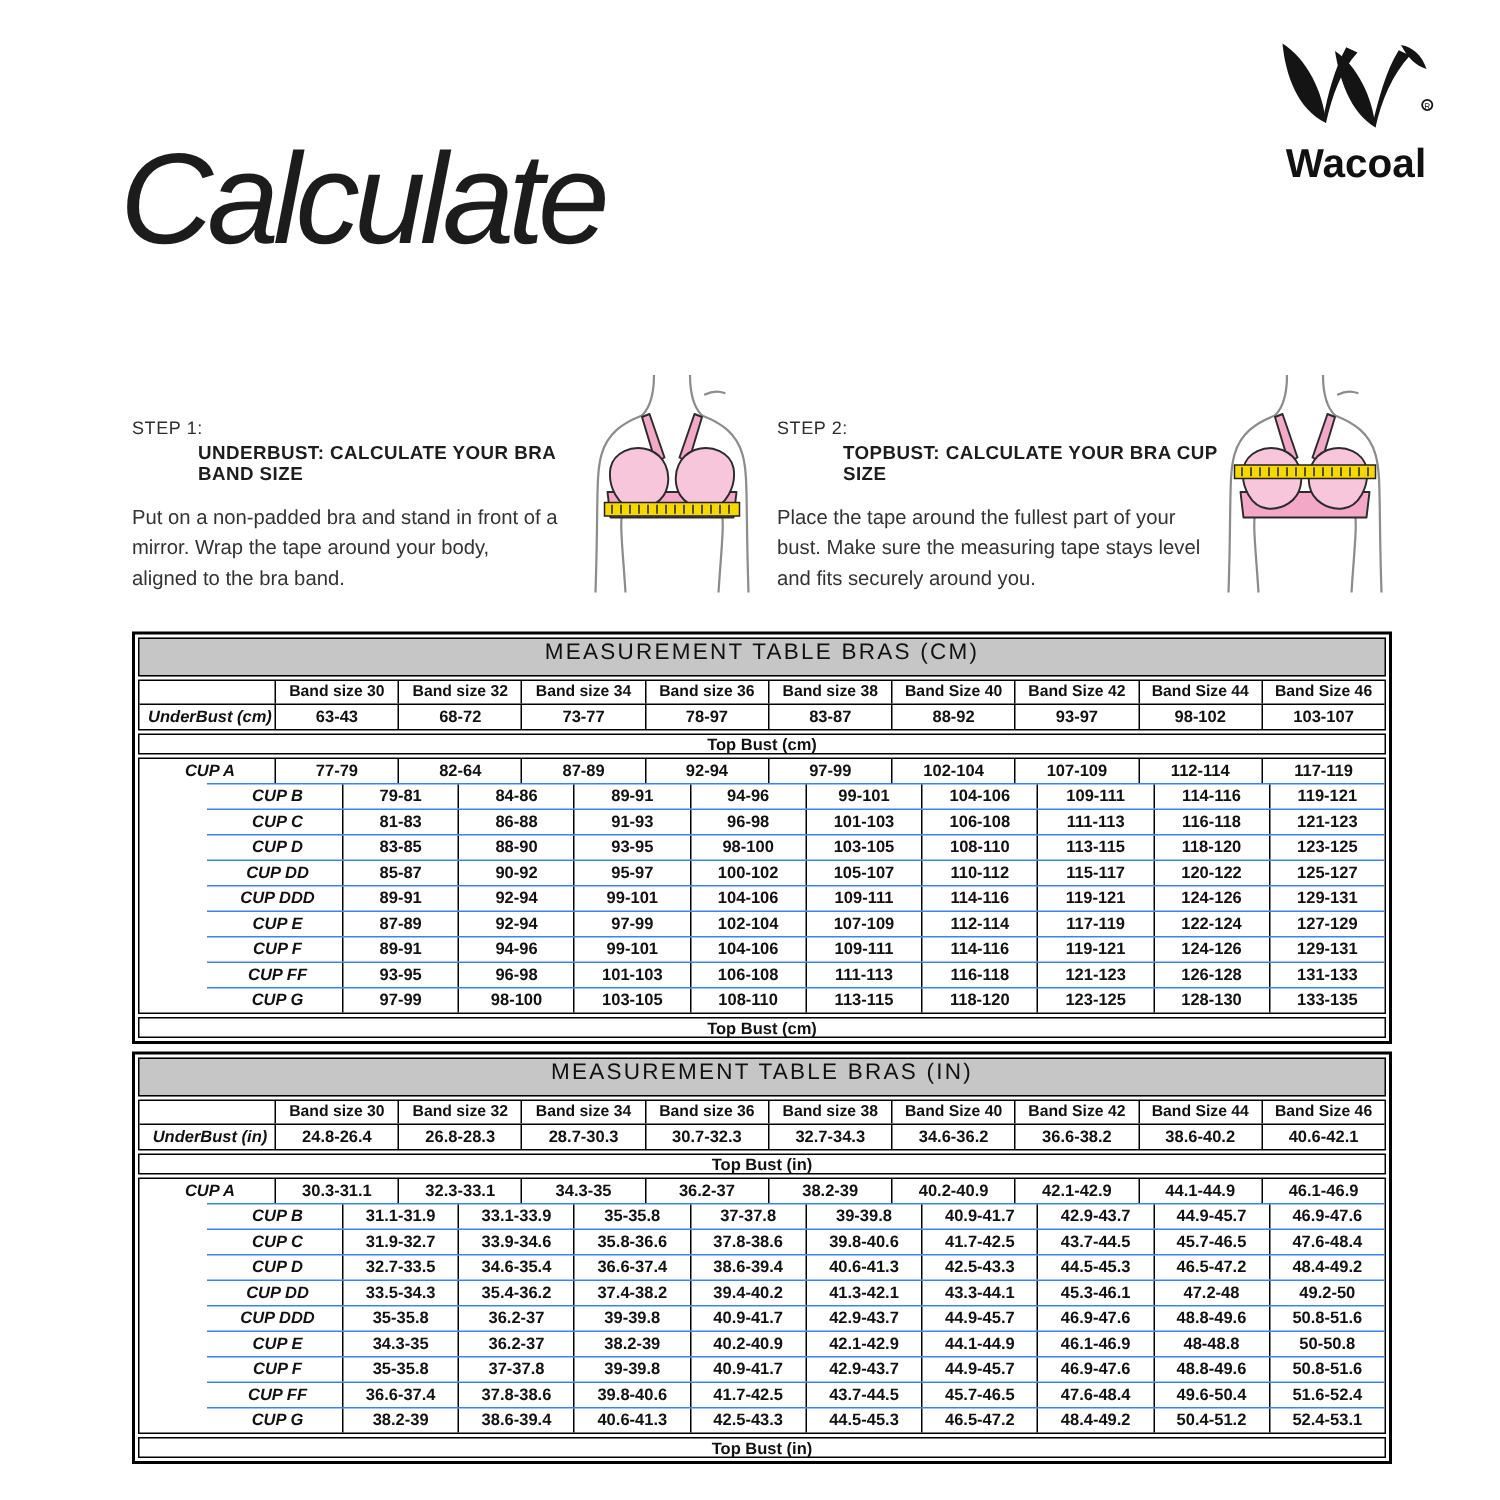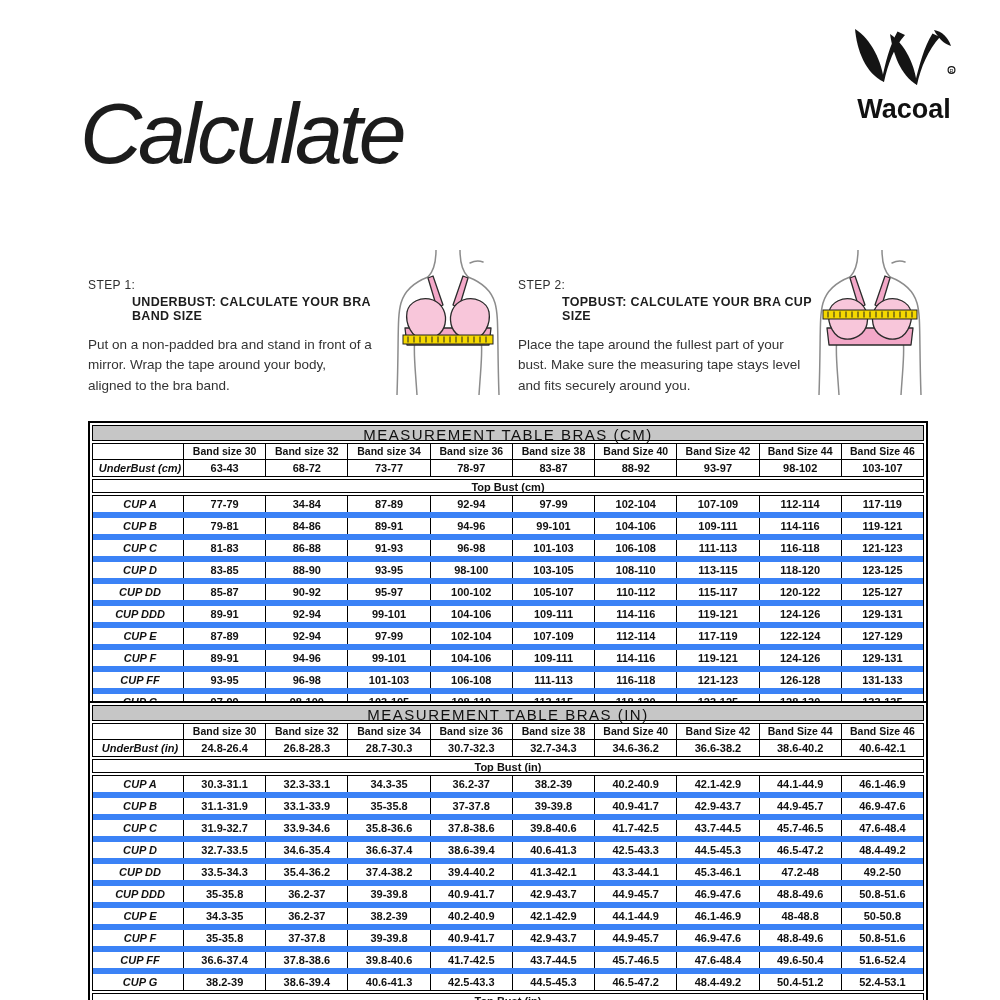--- a/index.html
+++ b/index.html
@@ -23,30 +23,30 @@
   .step .steplabel{font-size:12px;color:#2e2e2e;letter-spacing:.4px;}
   .step .stephead{font-size:12.5px;font-weight:bold;color:#1d1d1d;letter-spacing:.3px;margin-top:3px;margin-left:44px;}
   .step .stepbody{font-size:13.5px;color:#333;line-height:1.5;margin-top:12px;width:285px;}
   .illus{position:absolute;top:250px;}
 
   
   .sizetable{position:absolute;left:88px;width:840px;border:2px solid #000;padding:2px;
              background:#fff;box-sizing:border-box;}
   .t-box{border:1px solid #000;box-sizing:border-box;}
   .t-box + .t-box{margin-top:2px;}
-  .t-title{background:var(--table-title-bg,#c6c6c6);text-align:center;height:16px;
+  .t-title{background:var(--table-title-bg,#c6c6c6);text-align:center;height:26px;
            font:15px/18px "Liberation Sans",sans-serif;letter-spacing:1.5px;color:#111;}
   .t-span{text-align:center;height:14px;font:bold 11px/14px "Liberation Sans",sans-serif;color:#111;}
   .t-grid{display:grid;grid-template-columns:90px repeat(9,1fr);}
   .t-grid .cell{font:bold 11px/16px "Liberation Sans",sans-serif;text-align:center;height:16px;
                 overflow:hidden;white-space:nowrap;color:#111;}
   .t-grid .cell + .cell{border-left:1px solid #000;}
   .hgrid .cell{font:bold 10.5px/15px "Liberation Sans",sans-serif;height:15px;}
   .ubgrid{border-top:1px solid #000;}
-  .cuprow + .cuprow{border-top:6px solid #3b82f6;}
+  .cuprow + .cuprow{border-top:1px solid #3b82f6;margin-left:45px;}
   .cell.lab{text-align:center;padding-left:4px;font-style:italic;}
   #table-cm{top:421px;}
   #table-in{top:701px;}
 </style>
 </head>
 <body>
 
 <div id="page">
 
   <div class="logo">
@@ -158,21 +158,21 @@
           <div class="cell">93-97</div>
           <div class="cell">98-102</div>
           <div class="cell">103-107</div>
         </div>
     </div>
     <div class="t-box t-span">Top Bust (cm)</div>
     <div class="t-box">
         <div class="t-grid cuprow">
           <div class="cell lab">CUP A</div>
           <div class="cell">77-79</div>
-          <div class="cell">34-84</div>
+          <div class="cell">82-64</div>
           <div class="cell">87-89</div>
           <div class="cell">92-94</div>
           <div class="cell">97-99</div>
           <div class="cell">102-104</div>
           <div class="cell">107-109</div>
           <div class="cell">112-114</div>
           <div class="cell">117-119</div>
         </div>
         <div class="t-grid cuprow">
           <div class="cell lab">CUP B</div>

